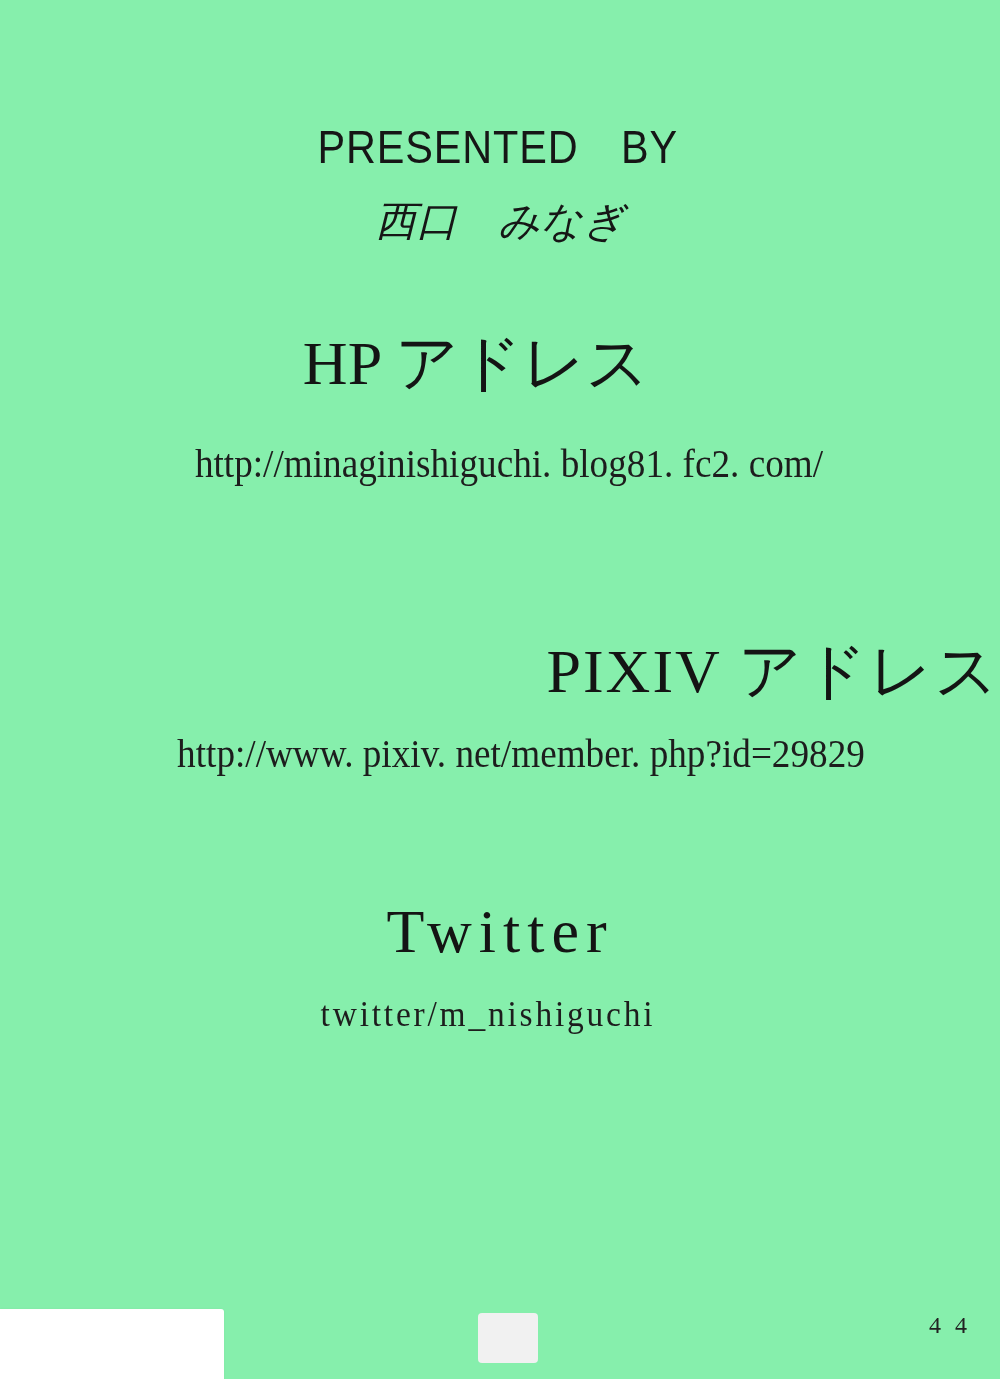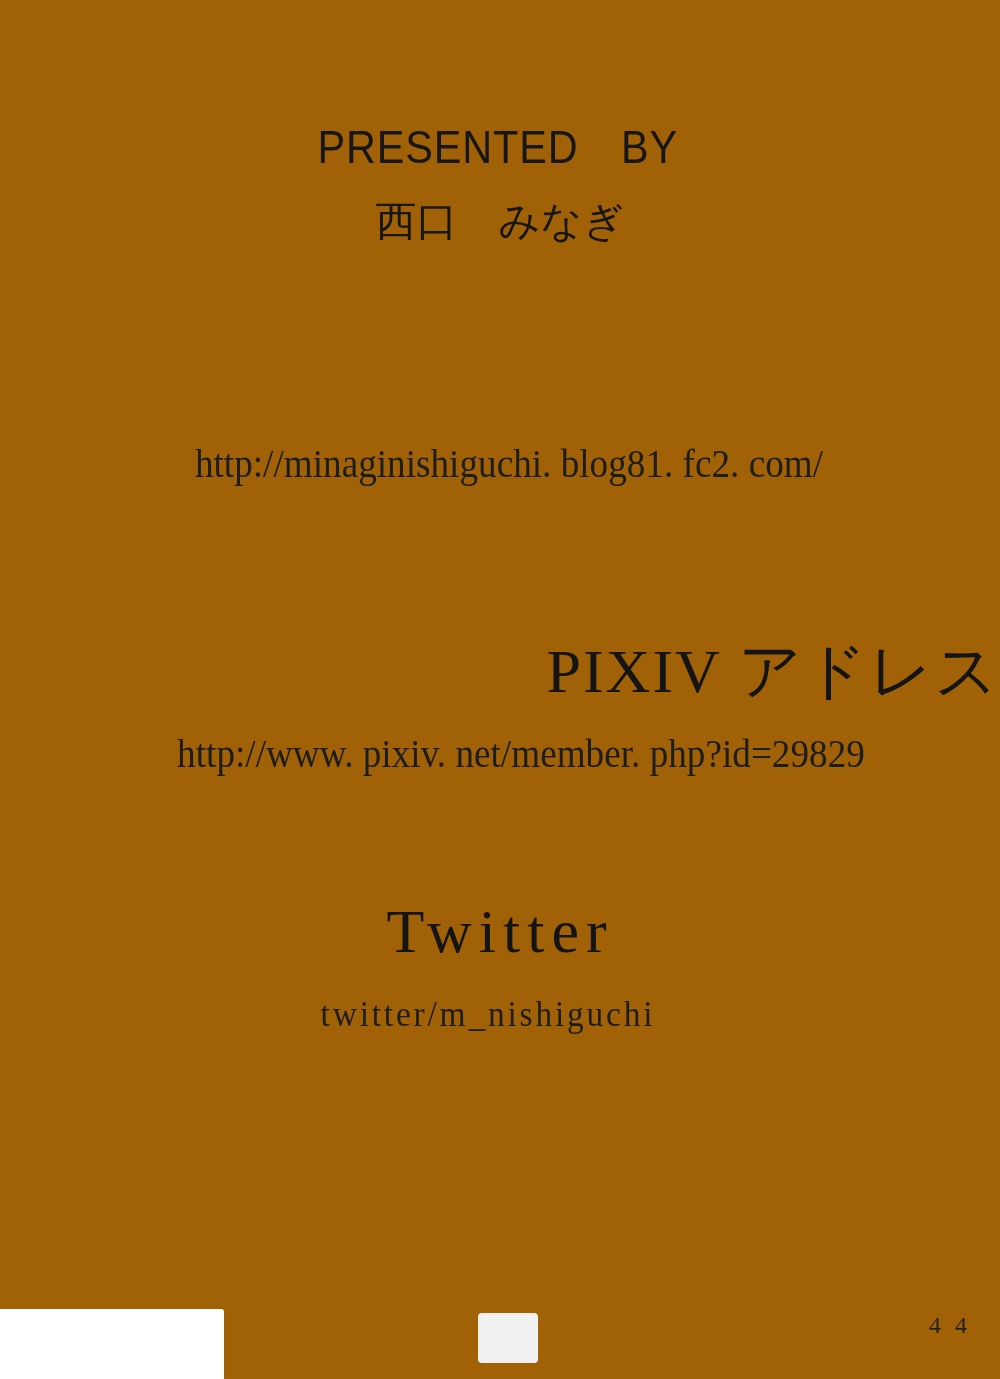--- a/index.html
+++ b/index.html
@@ -4,21 +4,21 @@
 <style>
   html, body { margin: 0; padding: 0; }
   body {
     width: 1000px; height: 1379px;
     background: #ffffff;
     font-family: "Liberation Serif", serif;
   }
   .page {
     position: relative;
     width: 1000px; height: 1379px;
-    background: #a16207;
+    background: #86efac;
     overflow: hidden;
     color: #1b1b1b;
   }
   .line {
     position: absolute;
     left: 0; width: 1000px;
     text-align: center;
     white-space: pre;
     line-height: 1.08;
   }
@@ -27,20 +27,21 @@
 
   .presented {
     top: 123px; font-size: 46px;
     transform: scaleX(0.90); transform-origin: 477px 50%;
     letter-spacing: 1px; color: #161616;
   }
   .author {
     top: 199px; font-size: 41px;
     box-sizing: border-box;
     color: #161616;
+    font-style: italic;
   }
   .heading { font-size: 62px; color: #141414; }
   .heading-hp     { top: 330px; padding-right: 48px; box-sizing: border-box; }
   .heading-pixiv  { top: 638px; letter-spacing: 2px; text-align: right; }
   .heading-twitter{ top: 898px; letter-spacing: 7px; padding-right: 0; box-sizing: border-box; }
 
   .url {
     font-size: 40px; color: #1d1d1d;
     transform: scaleX(0.93);
   }
@@ -77,20 +78,21 @@
 </style>
 </head>
 <body>
 
 <div class="page">
 
   <div class="line gothic presented">PRESENTED　BY</div>
 
   <div class="line gothic author">西口　みなぎ</div>
 
+  <div class="line mincho heading heading-hp">HP アドレス</div>
 
   <div class="line mincho url url-hp">http://minaginishiguchi. blog81. fc2. com/</div>
 
   <div class="line mincho heading heading-pixiv">PIXIV アドレス</div>
 
   <div class="line mincho url url-pixiv">http://www. pixiv. net/member. php?id=29829</div>
 
   <div class="line mincho heading heading-twitter">Twitter</div>
 
   <div class="line mincho handle">twitter/m_nishiguchi</div>

